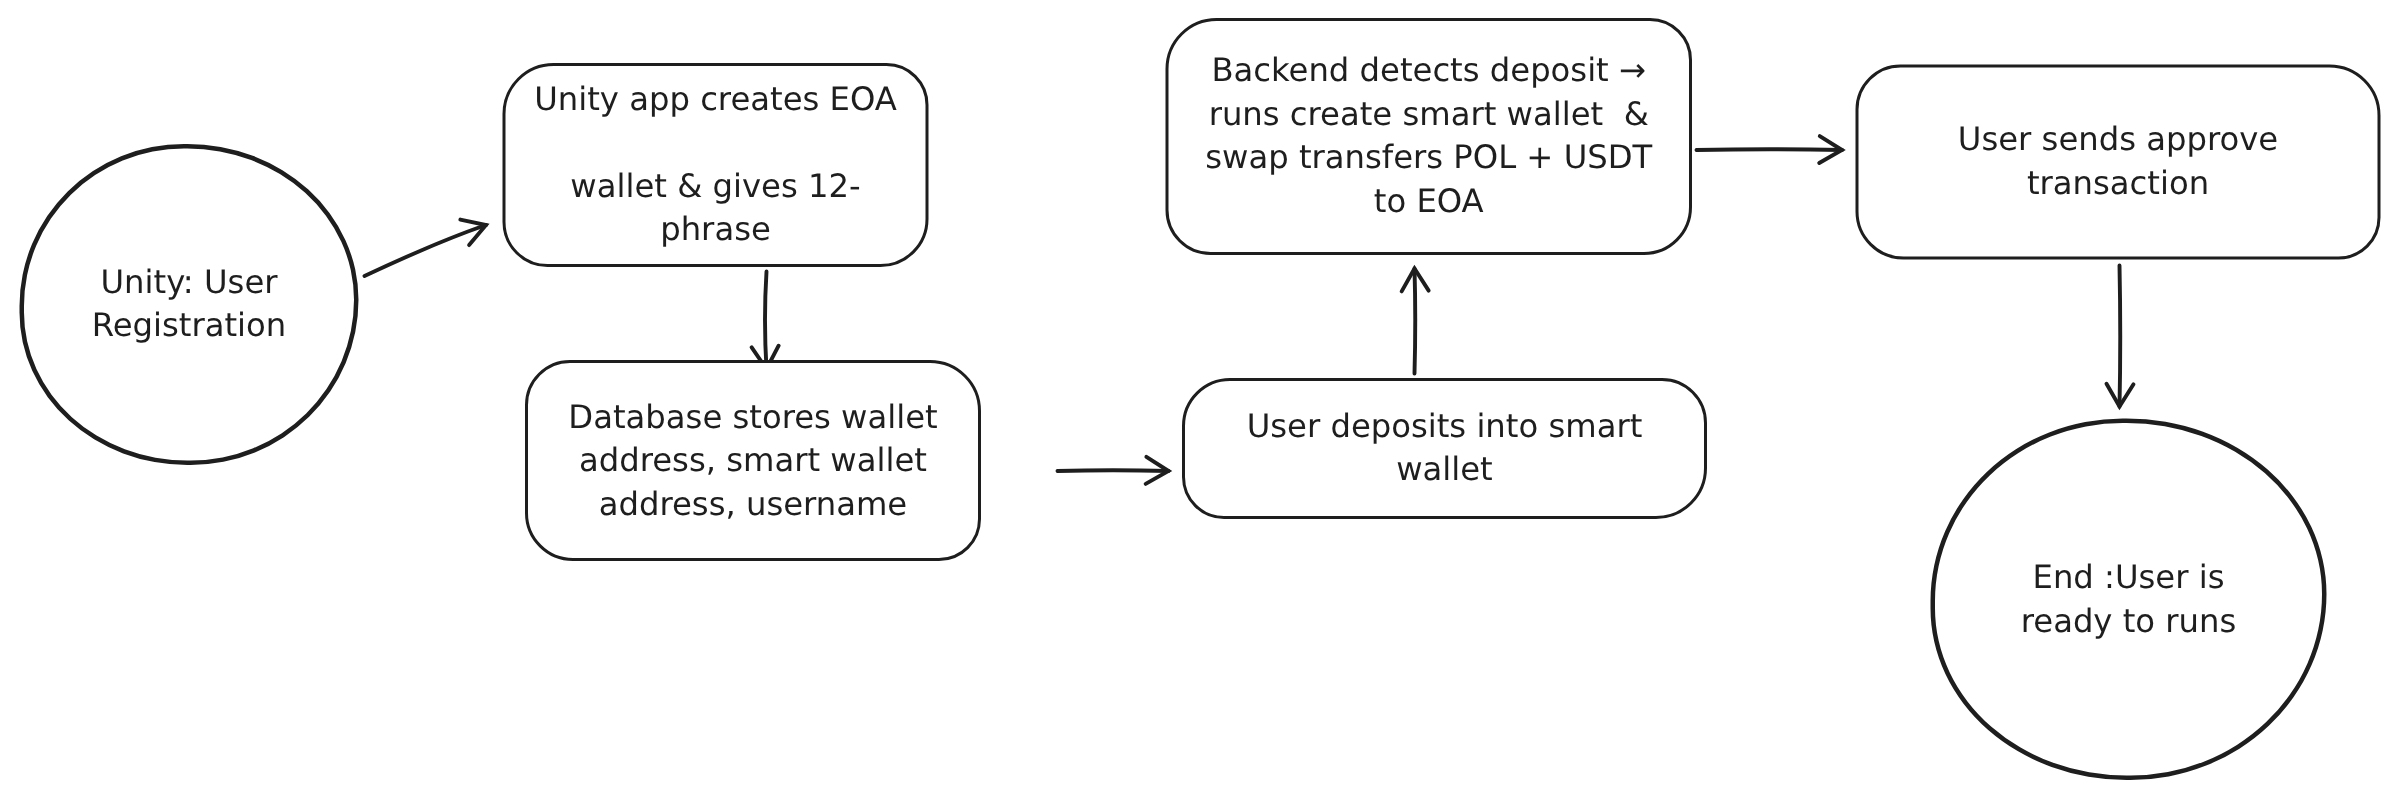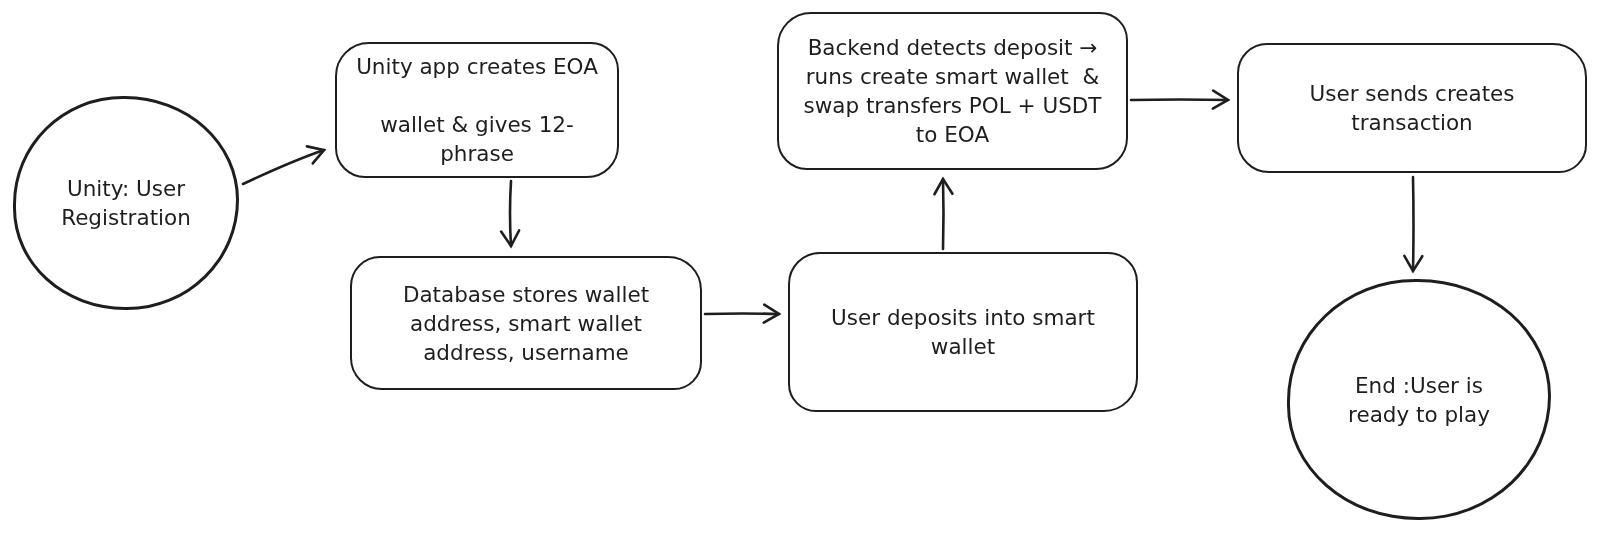--- a/index.html
+++ b/index.html
@@ -79,41 +79,41 @@
     <span class="label">Unity: User
 Registration</span>
   </div>
 
   <div class="node rect-a" style="left:335px; top:42px; width:284px; height:136px;">
     <span class="label">Unity app creates EOA
 
 wallet &amp; gives 12-phrase</span>
   </div>
 
-  <div class="node rect-b" style="left:350px; top:256px; width:352px; height:134px;align-items:center;">
+  <div class="node rect-b" style="left:350px; top:240px; width:304px; height:134px;align-items:center;">
     <span class="label">Database stores wallet
 address, smart wallet
 address, username</span>
   </div>
 
-  <div class="node rect-c" style="left:788px; top:252px; width:350px; height:160px;">
+  <div class="node rect-c" style="left:788px; top:252px; width:350px; height:94px;">
     <span class="label">User deposits into smart
 wallet</span>
   </div>
 
   <div class="node rect-a" style="left:777px; top:12px; width:351px; height:158px;">
     <span class="label">Backend detects deposit →
 runs create smart wallet  &amp;
 swap transfers POL + USDT
 to EOA</span>
   </div>
 
   <div class="node rect-b" style="left:1237px; top:43px; width:350px; height:130px;">
-    <span class="label">User sends creates
+    <span class="label">User sends approve
 transaction</span>
   </div>
 
   <div class="node ellipse" style="left:1287px; top:279px; width:264px; height:241px;">
     <span class="label">End :User is
-ready to play</span>
+ready to runs</span>
   </div>
 
 </div>
 
 </body></html>

